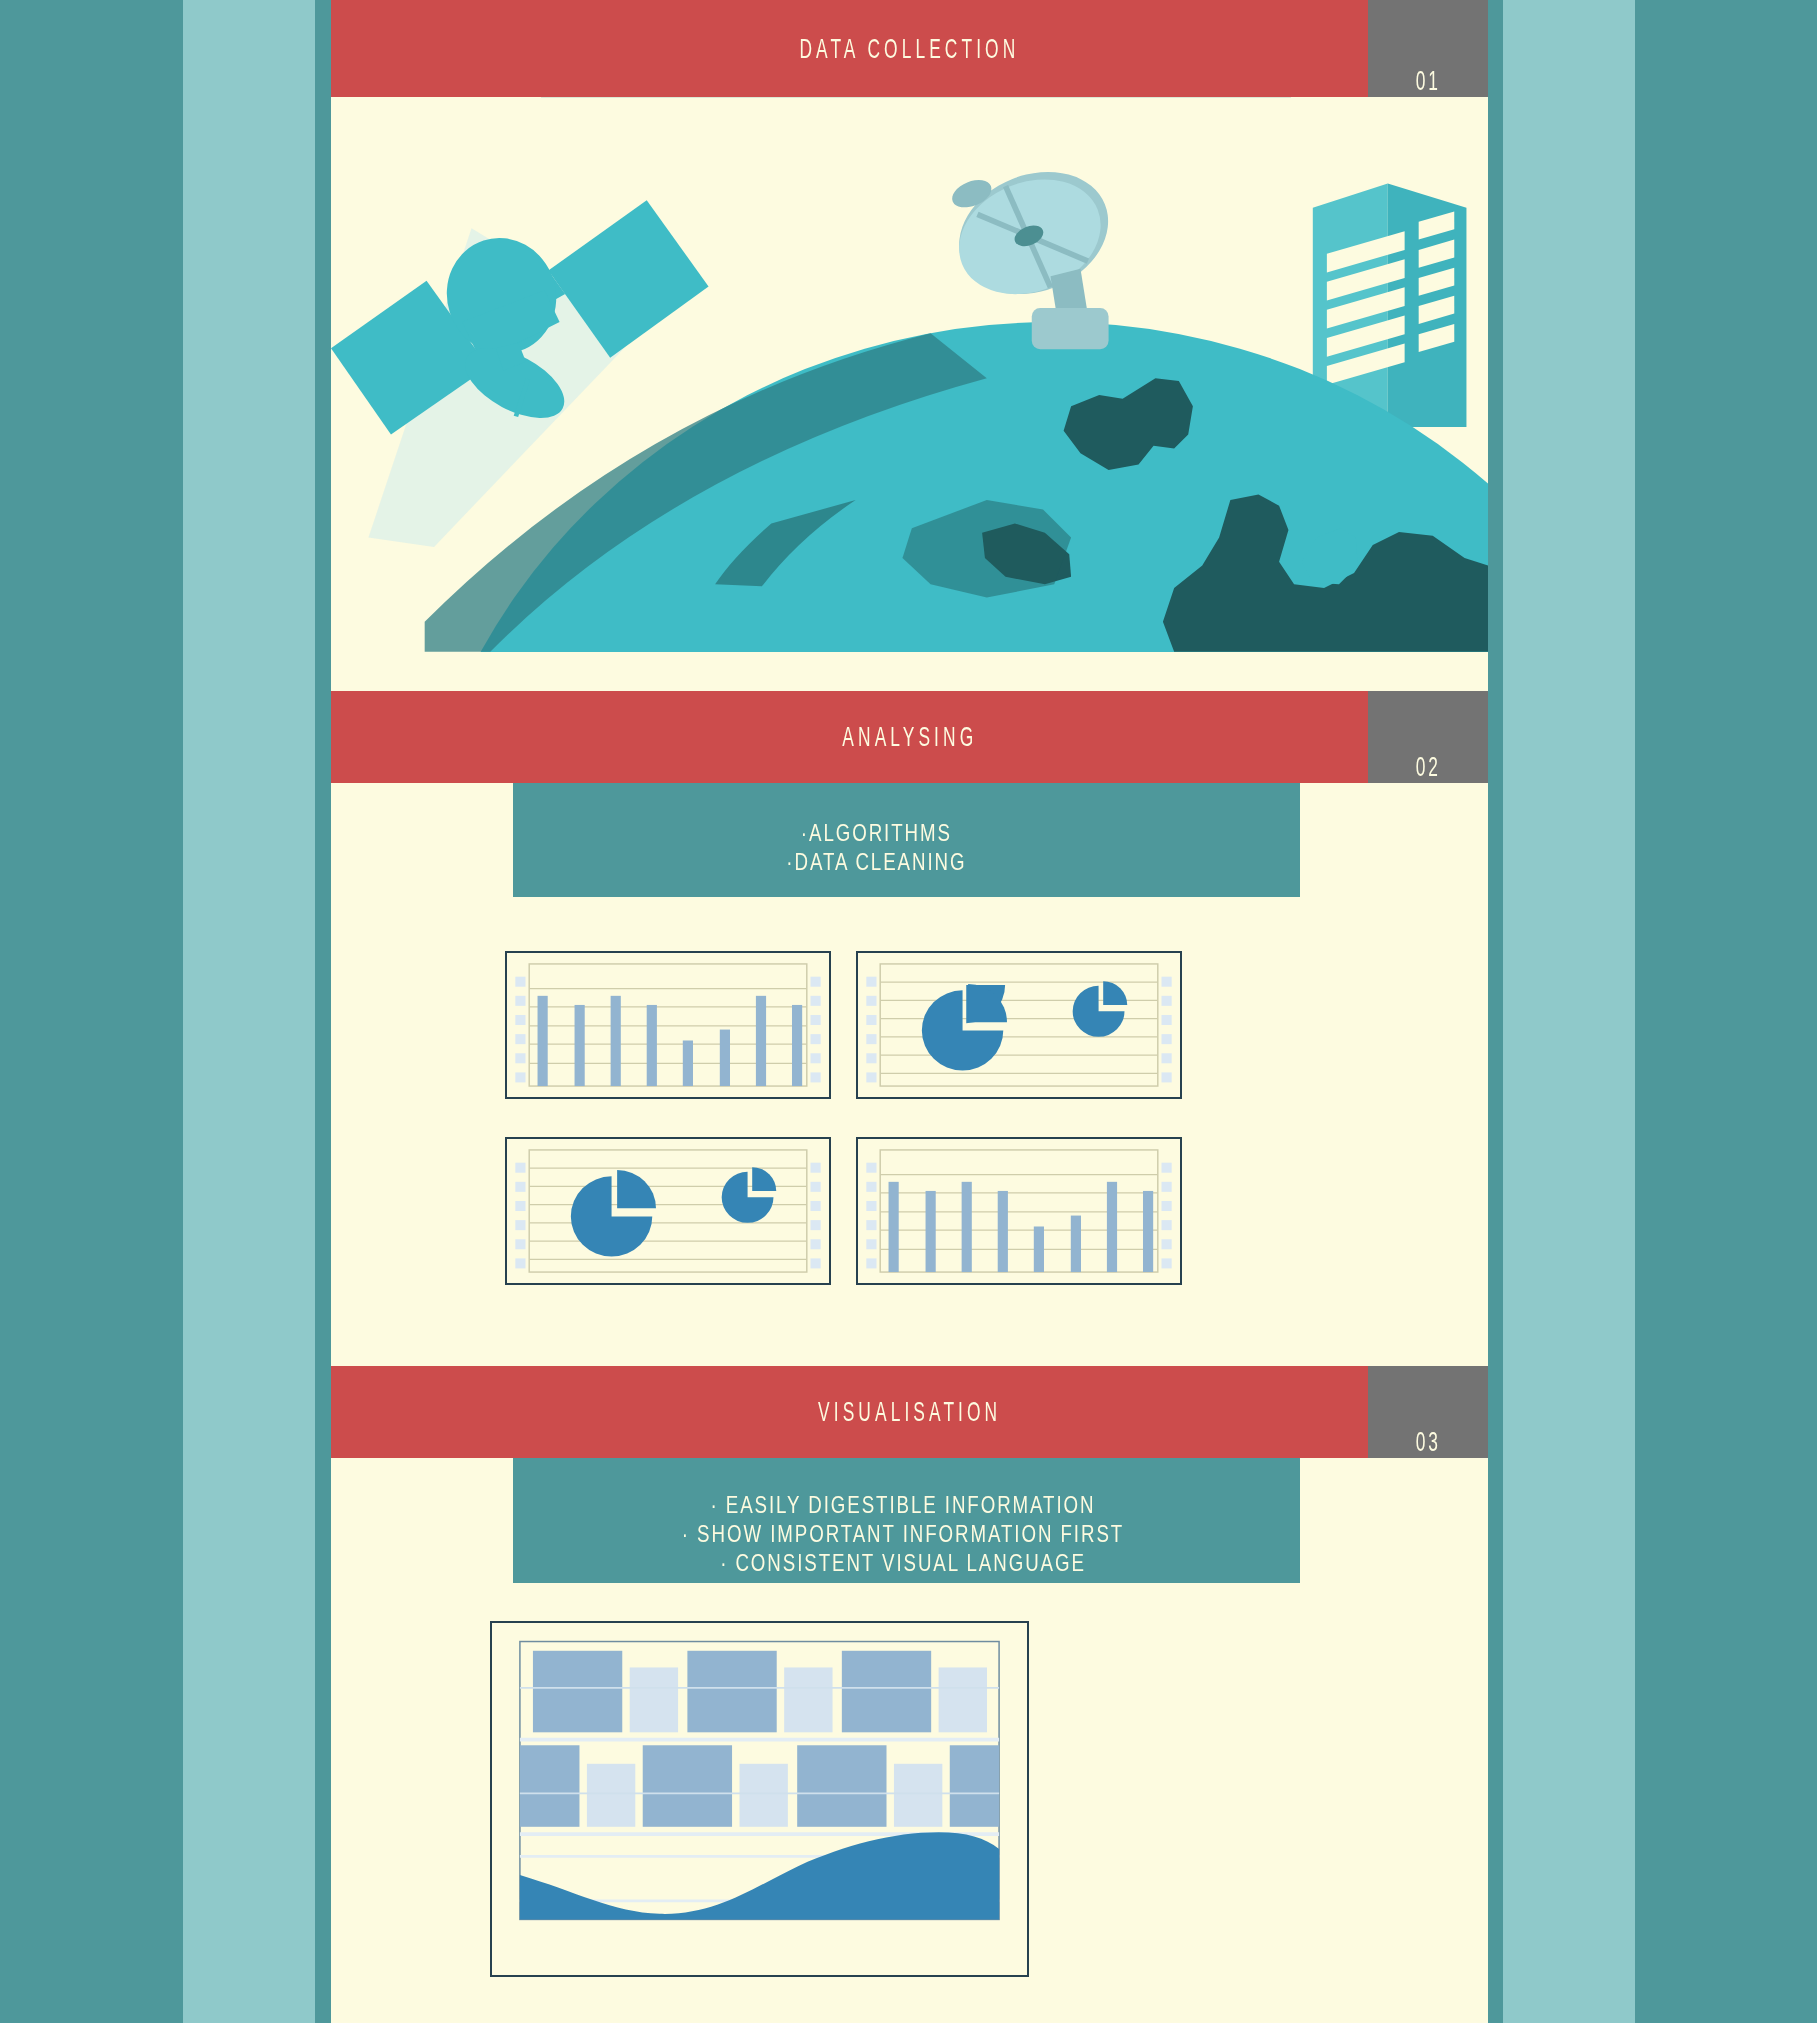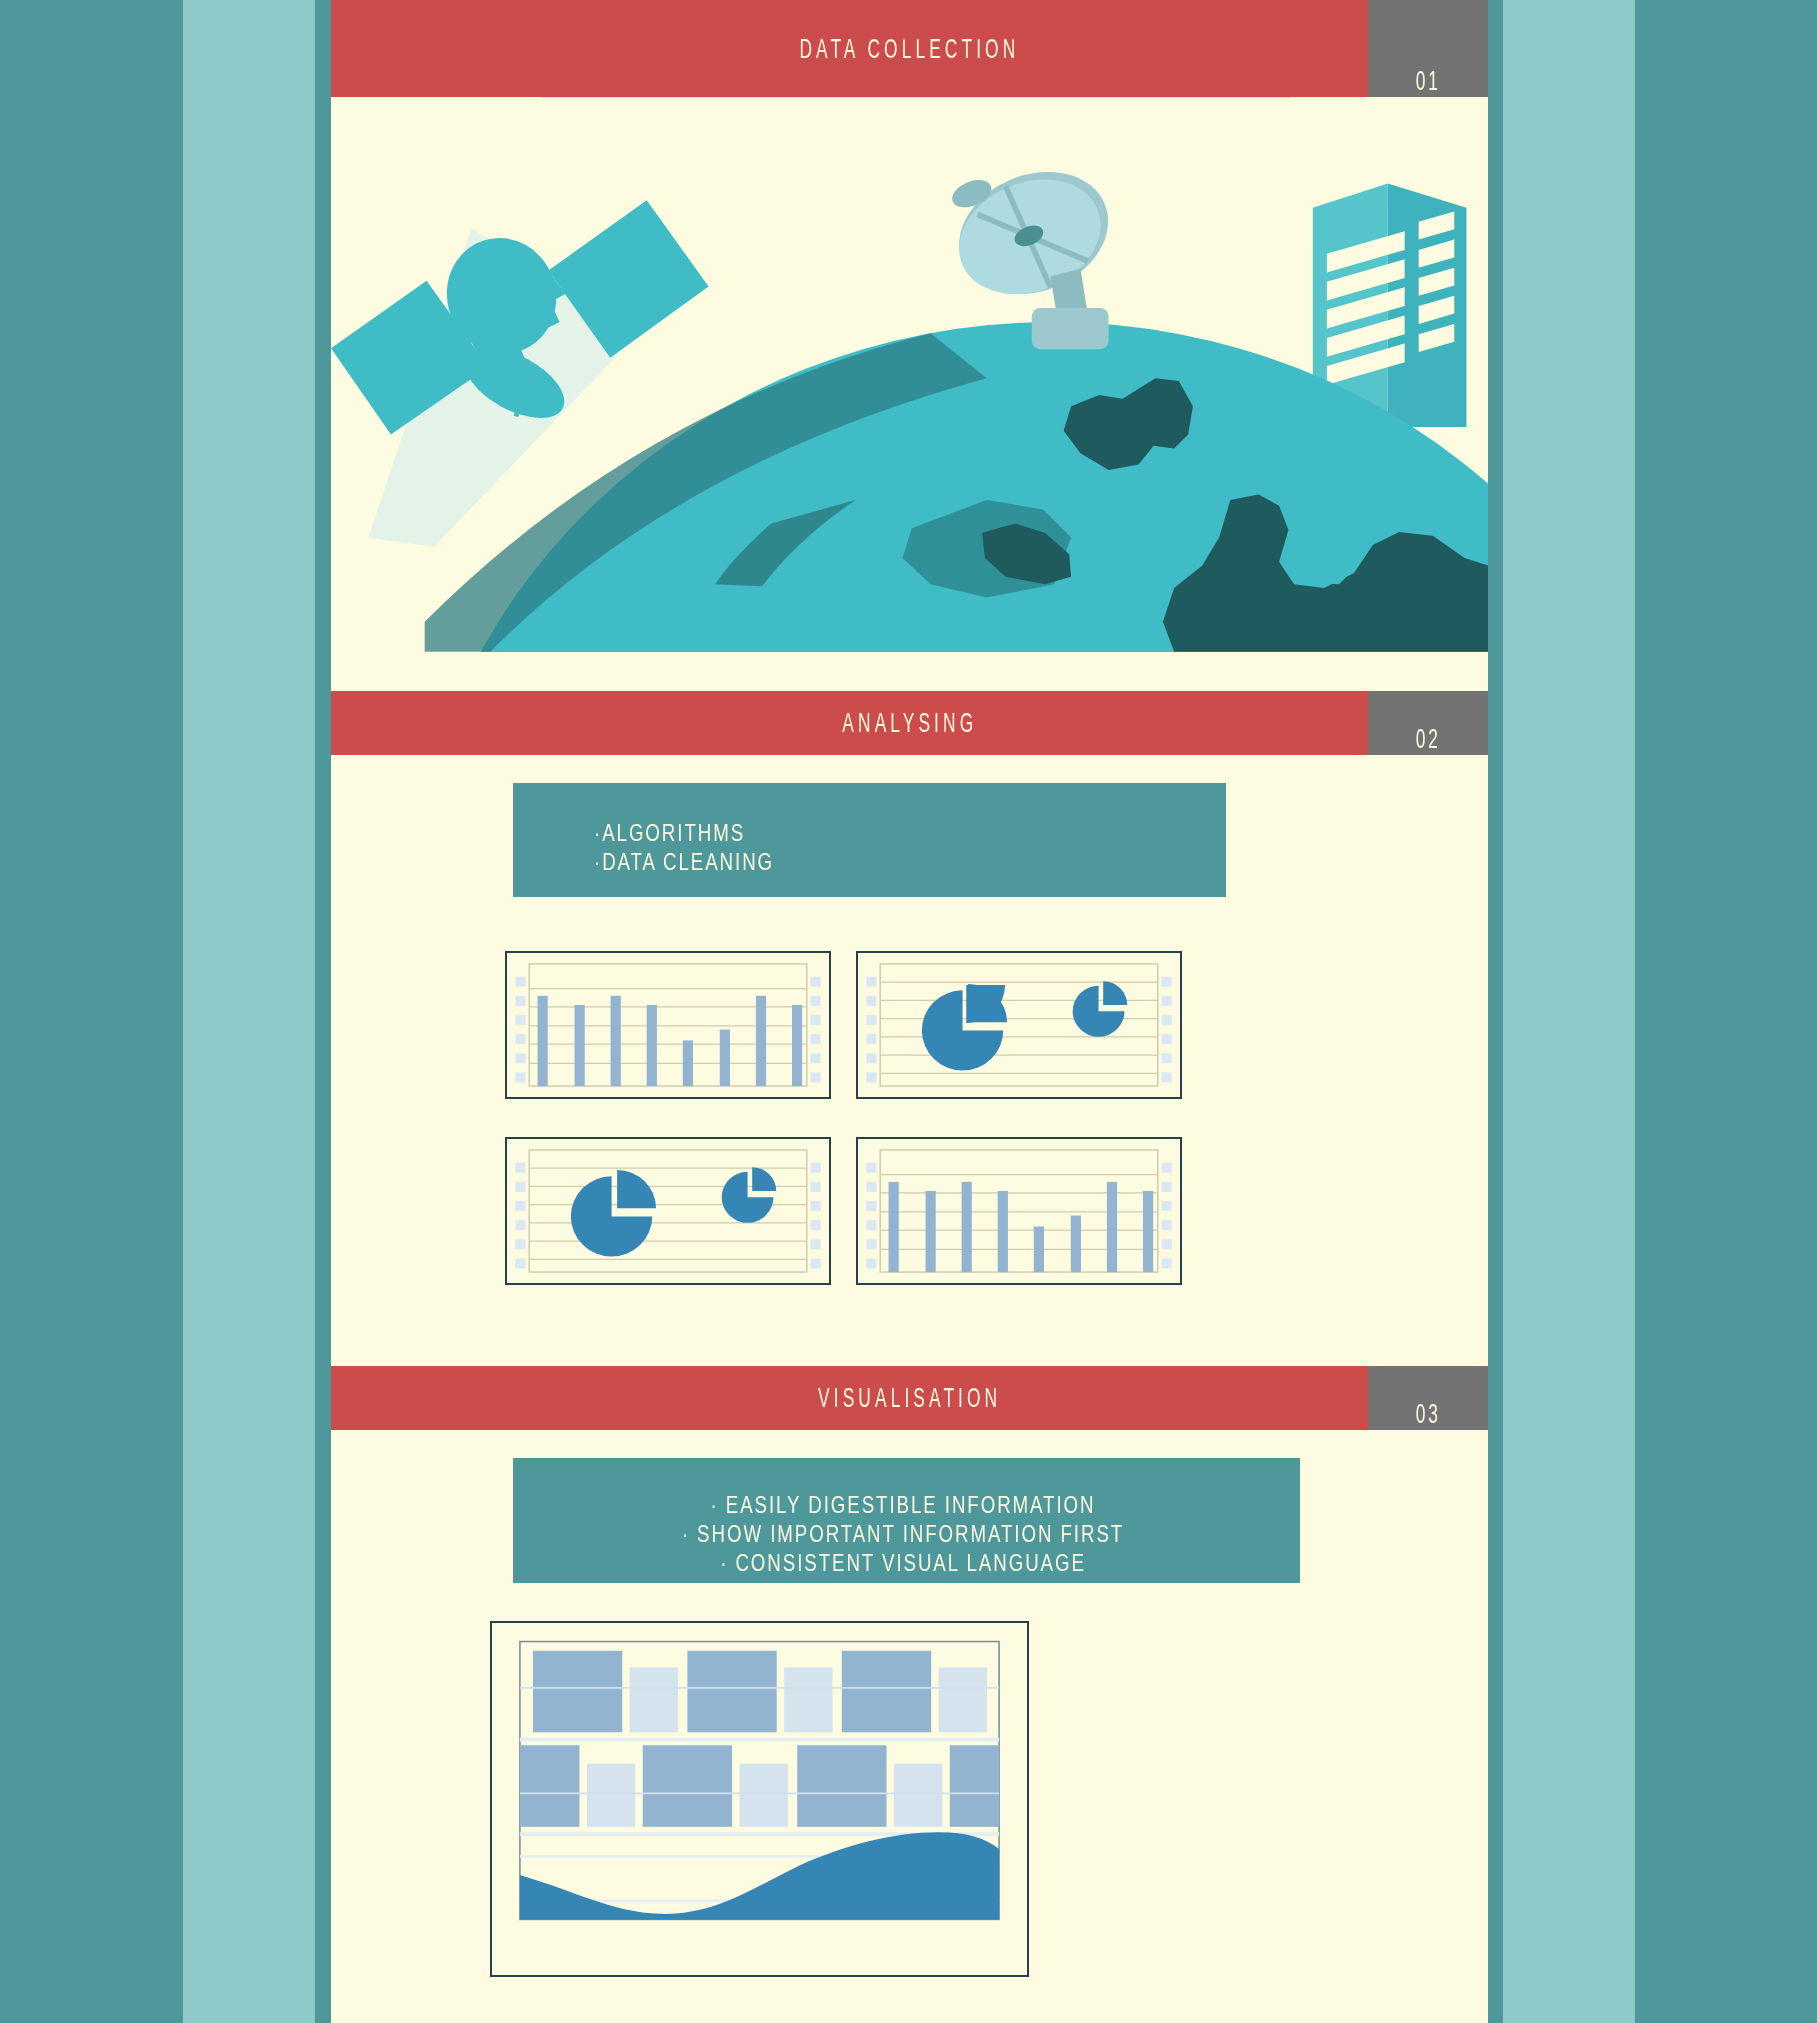--- a/index.html
+++ b/index.html
@@ -48,21 +48,21 @@
     width: 1157px;
     background: #fdfbe0;
   }
   #card-1 { top: 0px;    height: 543px;  }
   #card-2 { top: 691px;  height: 646px;  }
   #card-3 { top: 1366px; height: 658px; border-radius: 14px;  }
 
   
   .card-header {
     position: relative;
-    height: 64px;
+    height: 92px;
     background: #cc4c4c;
     display: flex;
     align-items: center;
     justify-content: center;
   }
   #card-1 .card-header { height: 97px; }
 
   .card-title {
     color: #fdfbe0;
     font-size: 28px;
@@ -109,22 +109,23 @@
   }
   .bullet-panel.centered .bullet-line {
     transform-origin: center center;
   }
 
   #panel-1 {
     left: 210px; top: 97px; width: 750px; height: 150px;
     padding: 49px 0 0 49px;
   }
   #panel-2 {
-    left: 182px; top: 92px; width: 713px; height: 114px;
+    left: 182px; top: 92px; width: 787px; height: 114px;
     padding: 36px 0 0 81px;
+    text-align: center;
   }
   #panel-3 {
     left: 182px; top: 92px; width: 787px; height: 125px;
     padding: 33px 7px 0 0;
     text-align: center;
   }
 
   
   #illus-1 {
     position: absolute;

